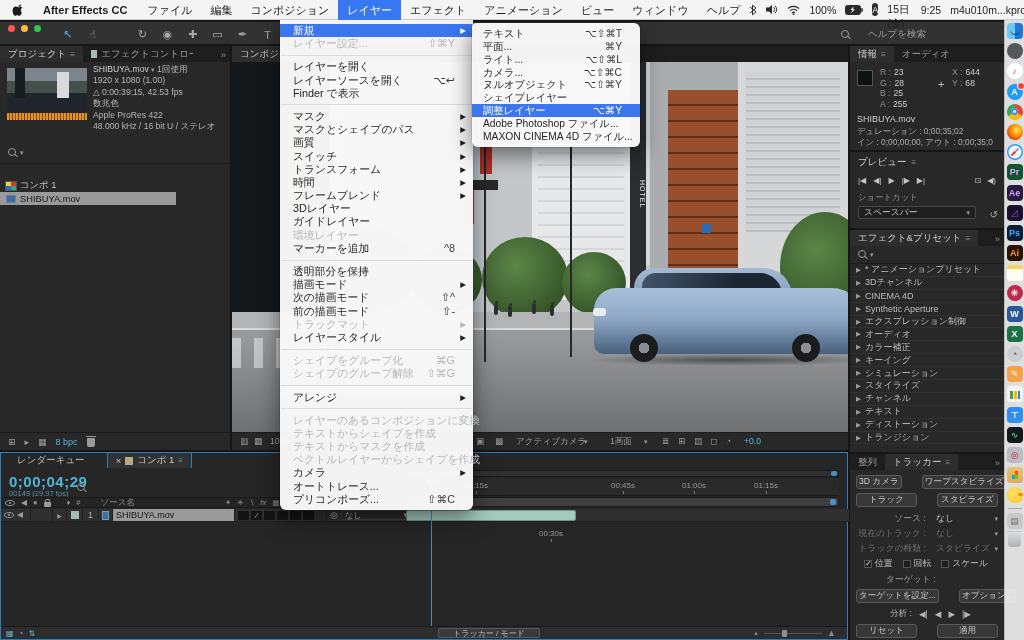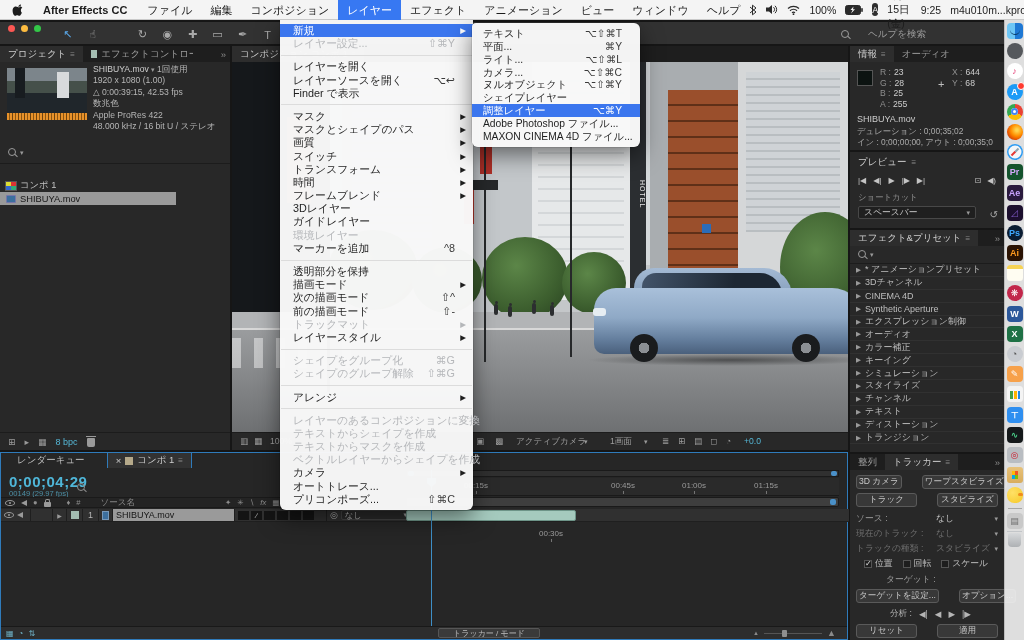--- a/index.html
+++ b/index.html
@@ -108,21 +108,21 @@
   #pv-reset{position:absolute;right:6px;bottom:8px;color:#a9a9a9;font-size:10px}
   #effects{top:230px;height:222px}
   #fx-search{height:18px;border-bottom:1px solid #1c1c1c;display:flex;align-items:center;padding-left:8px;color:#9a9a9a}
   .fxrow{display:flex;height:12.9px;align-items:center;padding:0 6px;border-bottom:1px solid #313131;font-size:9px;color:#bdbdbd;white-space:nowrap;overflow:hidden}
   .fxrow .tri{font-size:6.5px;color:#9a9a9a;margin-right:4px}
   #tracker{top:454px;height:186px}
   #tk-body{position:absolute;inset:16px 0 0 0;padding:5px 6px;font-size:9px}
   .tk-btnrow{display:flex;gap:20px;margin-bottom:4px}
   .tbtn{background:#383838;border:1px solid #5a5a5a;border-radius:3px;color:#c9c9c9;font-size:8.6px;height:14px;display:flex;align-items:center;justify-content:center;flex:1;white-space:nowrap;padding:0 2px}
   .trow{display:flex;align-items:center;height:15px;font-size:8.8px}
-  .trow .tl{flex:1;text-align:left;color:#9c9c9c;margin-right:10px;white-space:nowrap}
+  .trow .tl{flex:1;text-align:right;color:#9c9c9c;margin-right:10px;white-space:nowrap}
   .trow .tv{width:62px;color:#c6c6c6;display:flex;justify-content:space-between;align-items:center}
   .trow.disabled .tl,.trow.disabled .tv{color:#6f6f6f}
   #tk-checks{display:flex;gap:10px;align-items:center;height:16px;margin-left:8px}
   .chk{display:flex;align-items:center;font-size:8.8px;color:#c0c0c0}
   .chk .box{width:8px;height:8px;background:#1e1e1e;border:1px solid #555;margin-right:3px;position:relative}
   .chk.checked .box::after{content:"✓";position:absolute;left:0px;top:-2px;font-size:8px;color:#e5e5e5}
   #tk-target{color:#9c9c9c;font-size:8.8px;margin:2px 0 3px 30px}
   #tk-analyze{display:flex;align-items:center;gap:7px;margin:5px 0 4px 34px;color:#b5b5b5;font-size:8.6px}
 
   
@@ -765,21 +765,21 @@
       </div>
       <div class="dock-item shape-square running" style="background: #14532d; color: rgb(216, 169, 255);">
         <span>Pr</span>
       </div>
       <div class="dock-item shape-square running" style="background: rgb(42, 26, 62); color: rgb(201, 163, 255);">
         <span>Ae</span>
       </div>
       <div class="dock-item shape-square" style="background: rgb(28, 15, 46); color: rgb(126, 87, 194);">
         <span>◿</span>
       </div>
-      <div class="dock-item shape-square" style="background: rgb(11, 29, 51); color: rgb(63, 168, 255); border-radius: 8px;">
+      <div class="dock-item shape-square" style="background: rgb(11, 29, 51); color: rgb(63, 168, 255);">
         <span>Ps</span>
       </div>
       <div class="dock-item shape-square" style="background: rgb(42, 19, 3); color: rgb(255, 154, 31);">
         <span>Ai</span>
       </div>
       <div class="dock-item shape-notes">
         <span></span>
       </div>
       <div class="dock-item shape-circle" style="background: rgb(194, 39, 75); color: rgb(255, 255, 255);">
         <span>❋</span>

